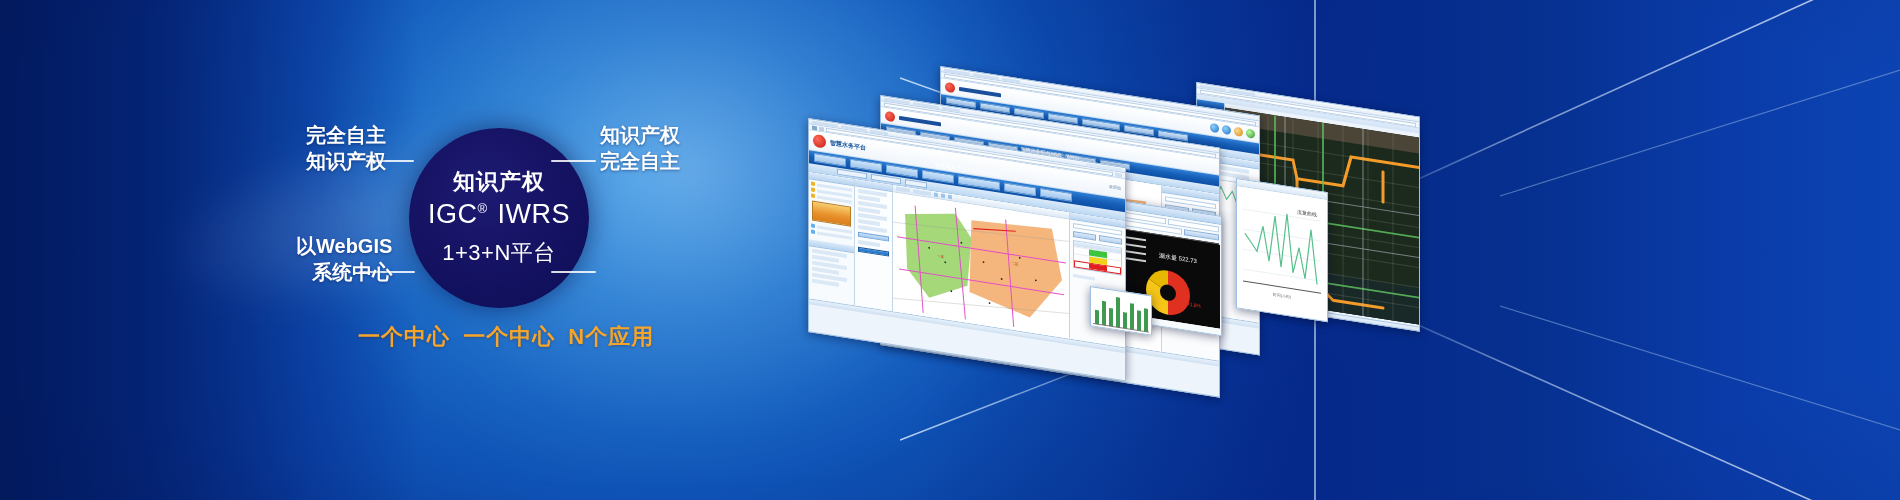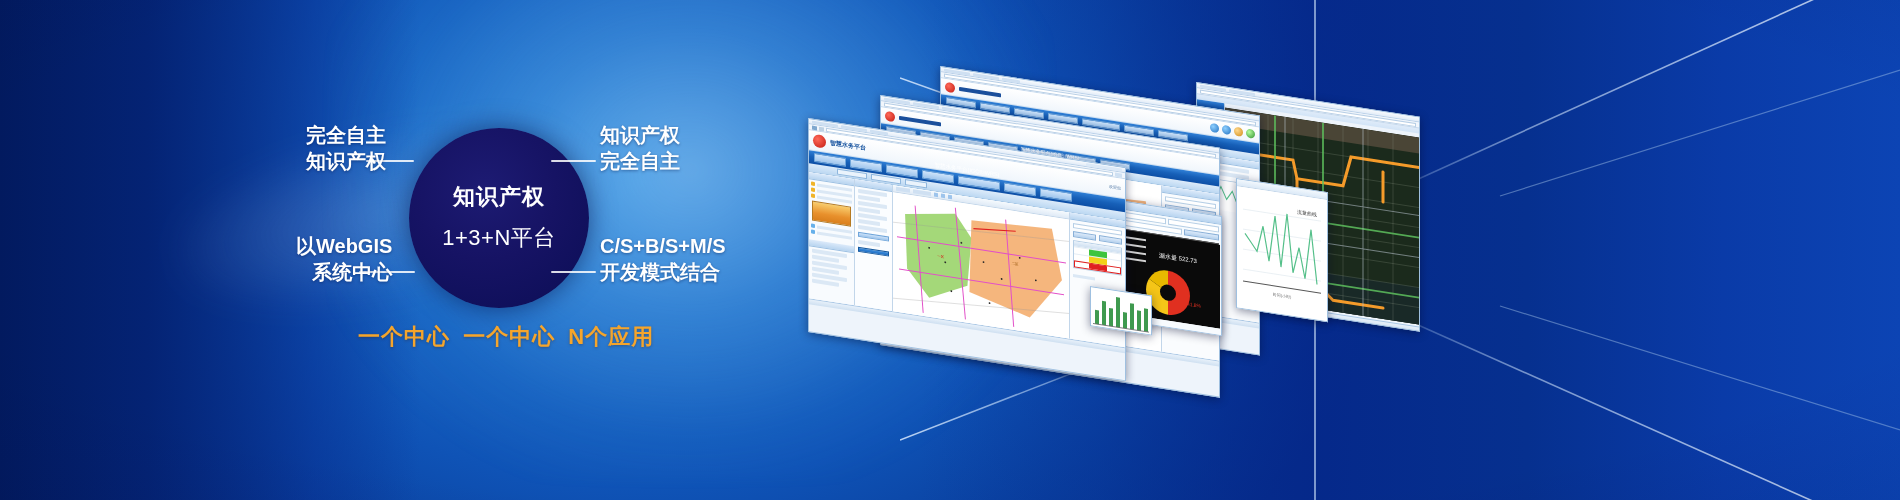--- a/index.html
+++ b/index.html
@@ -615,44 +615,43 @@
         <rect x="39" y="10" width="4" height="26"></rect>
         <rect x="46" y="16" width="4" height="20"></rect>
         <rect x="53" y="13" width="4" height="23"></rect>
       </g>
       <path d="M2 36 H58" stroke="#666" stroke-width="0.8"></path>
     </svg>
   </div>
 
   <div class="hub">
     <div class="hub-l1">知识产权</div>
+    <div class="hub-l2">
+      <span>IGC</span><span class="reg">®</span><span class="sp"></span><span>IWRS</span>
+    </div>
     <div class="hub-l3">1+3+N平台</div>
   </div>
 
   <div class="connector con-tl"></div>
   <div class="connector con-bl"></div>
   <div class="connector con-tr"></div>
   <div class="connector con-br"></div>
 
   <div class="lbl lbl-bl">
     <span class="r1">以WebGIS</span>
     <span class="r2">系统中心</span>
   </div>
   <div class="lbl lbl-tl">
     <span class="r1">完全自主</span>
     <span class="r2">知识产权</span>
   </div>
   <div class="lbl lbl-tr">
     <span class="r1">知识产权</span>
     <span class="r2">完全自主</span>
   </div>
-  <div class="lbl lbl-br">
-    <span class="r1">C/S+B/S+M/S</span>
-    <span class="r2">开发模式结合</span>
-  </div>
 
   <div class="slogan">
     <span>一个中心</span>
     <span>一个中心</span>
     <span>N个应用</span>
   </div>
 
 </div>
 
 </body></html>

